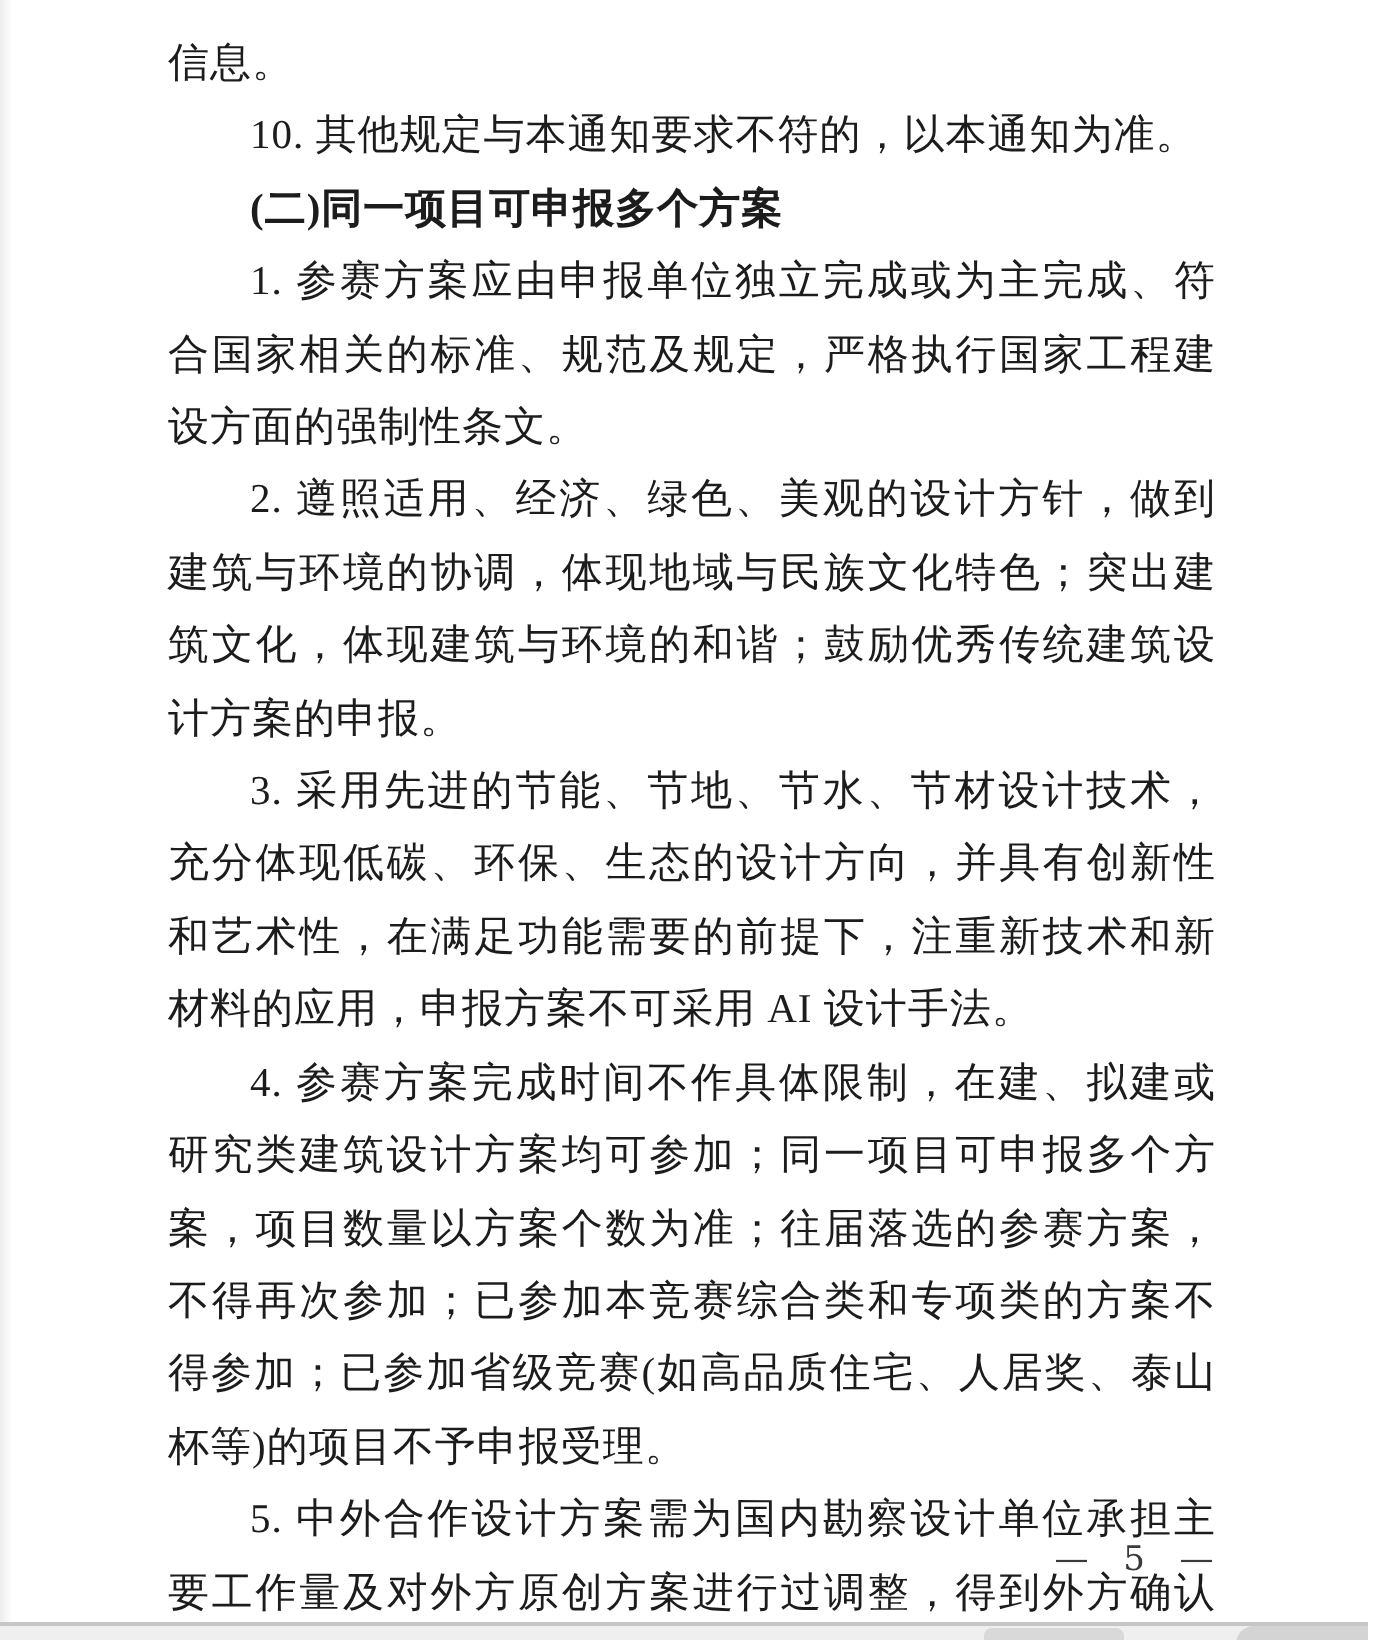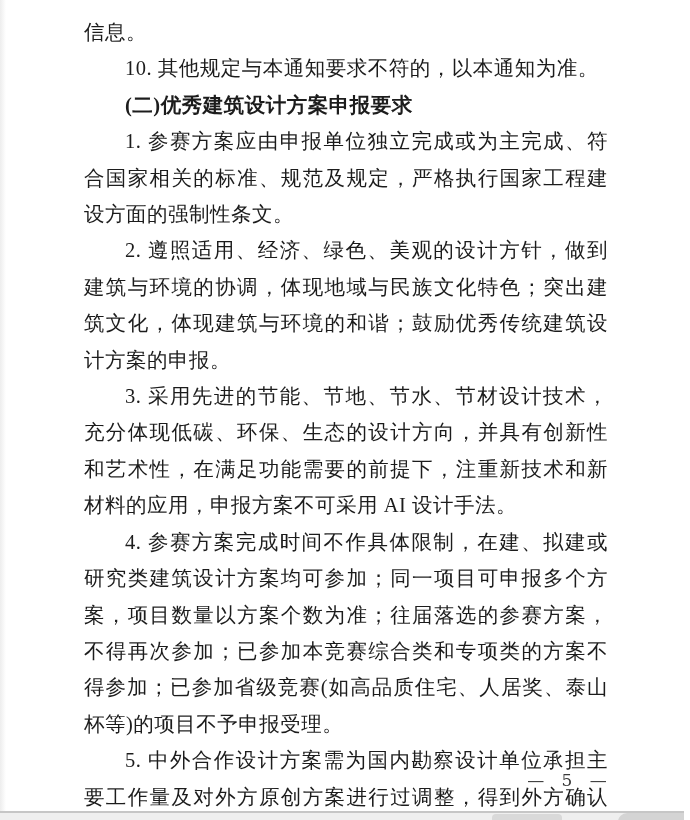--- a/index.html
+++ b/index.html
@@ -91,21 +91,21 @@
 
 <div class="page">
 
   <div class="left-scan-shade"></div>
 
   <div class="text-block">
     <p class="para continuation">信息。</p>
 
     <p class="para">10. 其他规定与本通知要求不符的，以本通知为准。</p>
 
-    <p class="para heading">(二)优秀建筑设计方案申报要求</p>
+    <p class="para heading">(二)同一项目可申报多个方案</p>
 
     <p class="para">1. 参赛方案应由申报单位独立完成或为主完成、符合国家相关的标准、规范及规定，严格执行国家工程建设方面的强制性条文。</p>
 
     <p class="para">2. 遵照适用、经济、绿色、美观的设计方针，做到建筑与环境的协调，体现地域与民族文化特色；突出建筑文化，体现建筑与环境的和谐；鼓励优秀传统建筑设计方案的申报。</p>
 
     <p class="para">3. 采用先进的节能、节地、节水、节材设计技术，充分体现低碳、环保、生态的设计方向，并具有创新性和艺术性，在满足功能需要的前提下，注重新技术和新材料的应用，申报方案不可采用 AI 设计手法。</p>
 
     <p class="para">4. 参赛方案完成时间不作具体限制，在建、拟建或研究类建筑设计方案均可参加；同一项目可申报多个方案，项目数量以方案个数为准；往届落选的参赛方案，不得再次参加；已参加本竞赛综合类和专项类的方案不得参加；已参加省级竞赛(如高品质住宅、人居奖、泰山杯等)的项目不予申报受理。</p>
 
     <p class="para runs-onto-next-page">5. 中外合作设计方案需为国内勘察设计单位承担主要工作量及对外方原创方案进行过调整，得到外方确认并共同申报。项目由中方申报，申报单位需提交一份外方同意文件，并注明双方合作</p>

